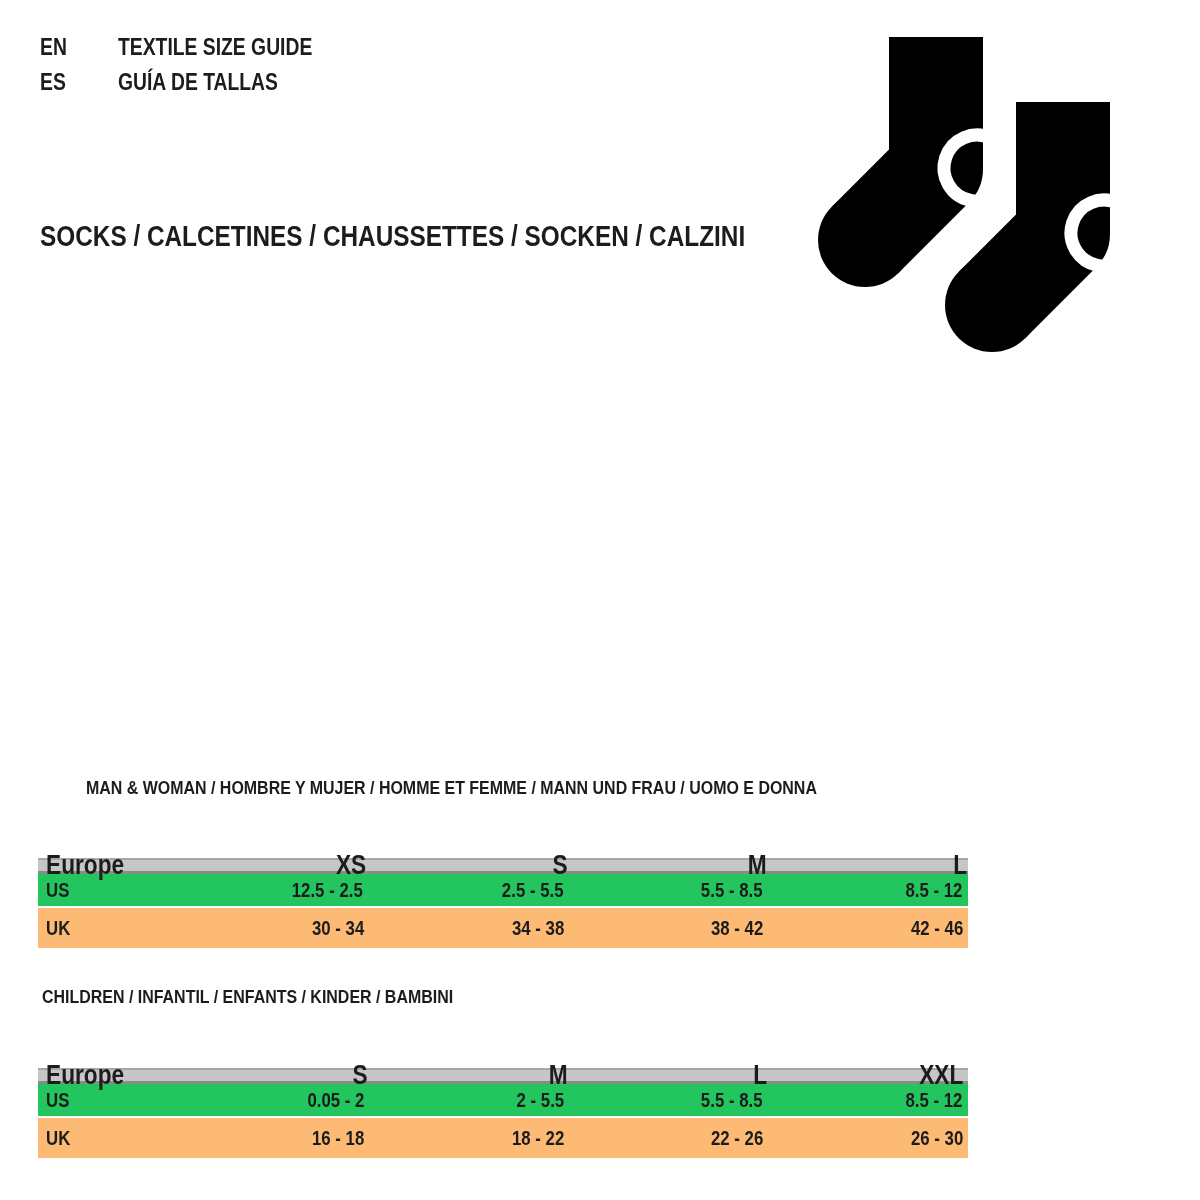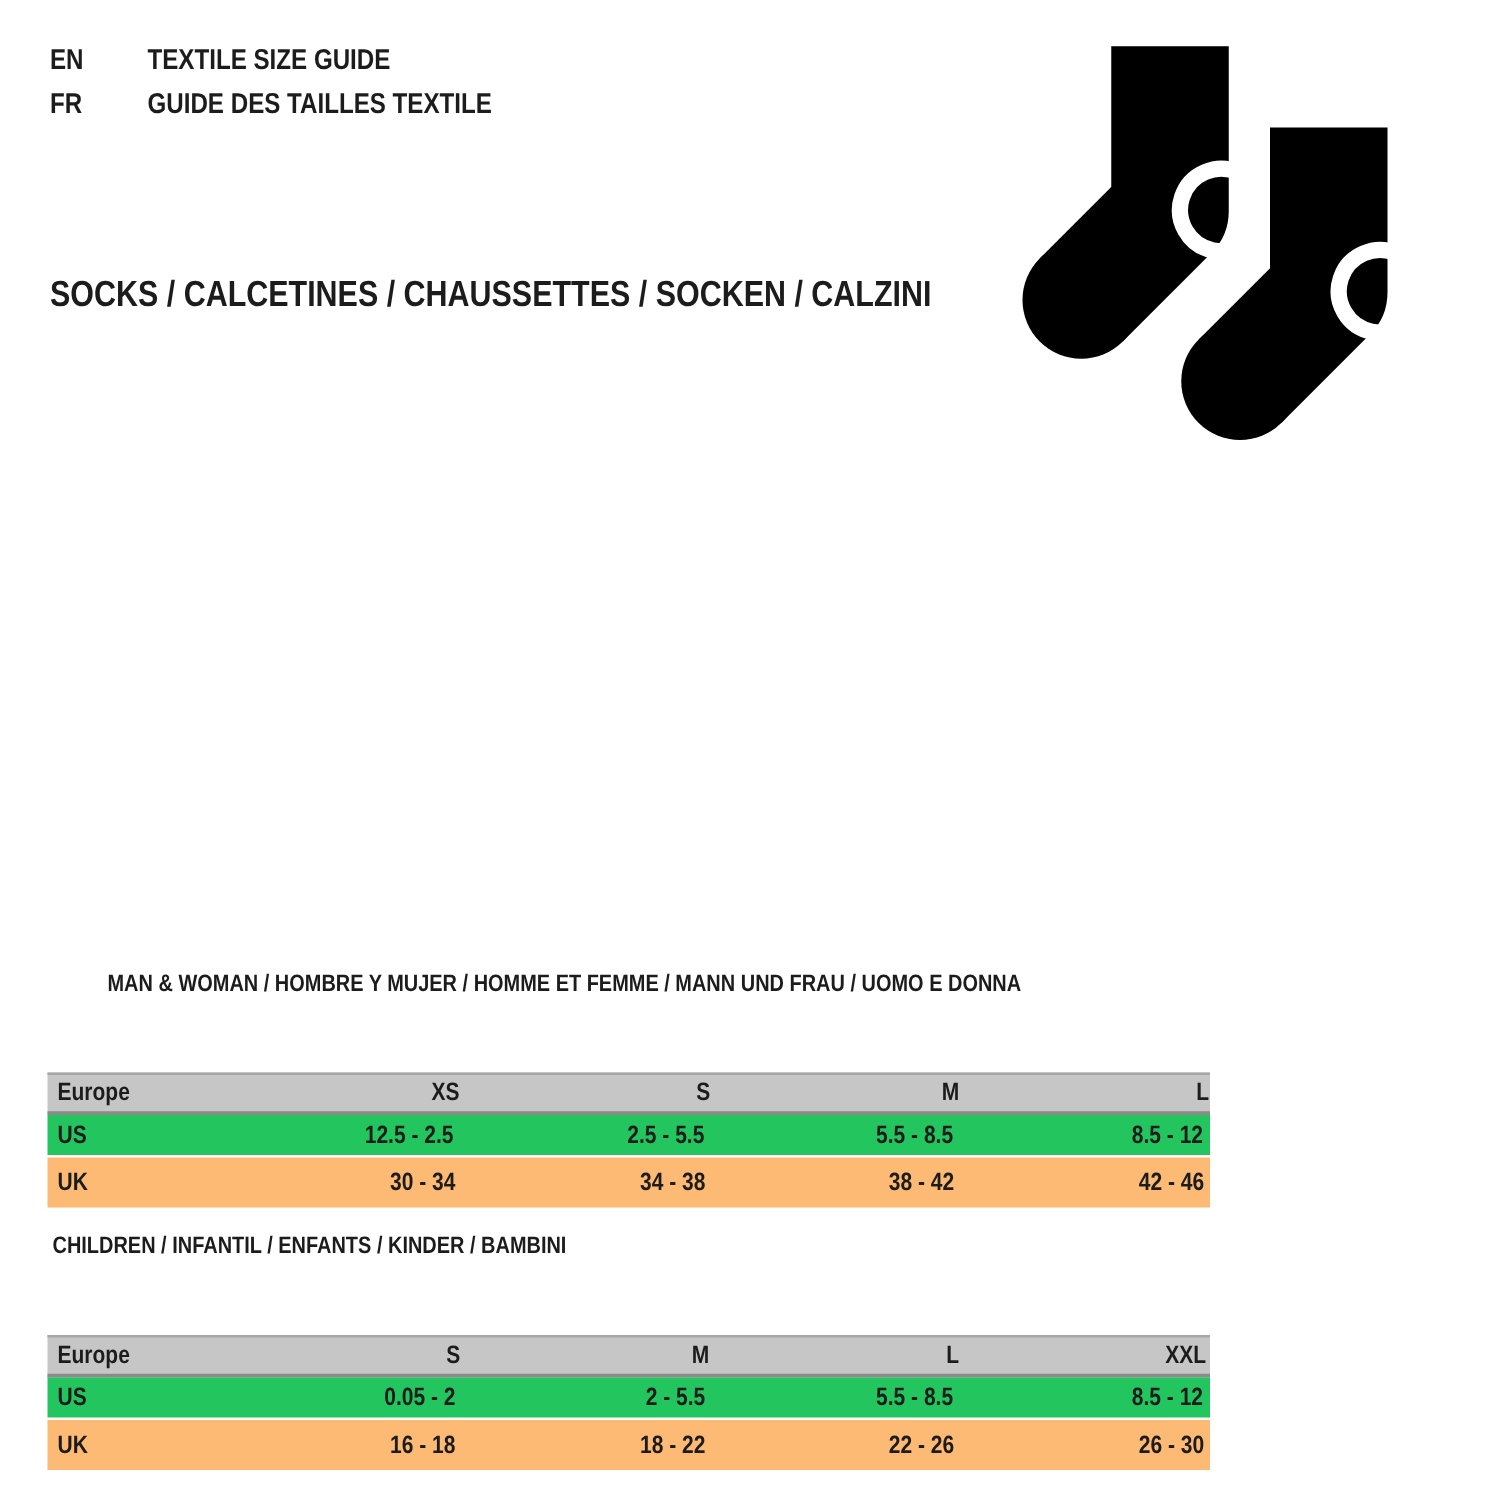--- a/index.html
+++ b/index.html
@@ -23,42 +23,42 @@
   
   .category-heading{ position:absolute; left:40px; top:220px; font-size:29px; }
 
   
   .icon-wrap{ position:absolute; left:810px; top:28px; width:320px; height:332px; }
 
   
   .tbl-title{ position:absolute; left:42px; font-size:19px; }
   .tbl{ position:absolute; left:38px; width:930px; }
   .tbl-header{
-    display:flex; height:34px; align-items:center;
+    display:flex; height:16px; align-items:center;
     background:#c6c6c6;
     border-top:2px solid #a6a6a6;
     border-bottom:3px solid #8a8a8a;
-    font-size:20px;
+    font-size:27px;
   }
   .tbl-row{ display:flex; height:32px; align-items:center; font-size:20px; background:#22c55e; }
   .tbl-row.alt{ background:#fdba74; height:40px; margin-top:2px; }
   .c0{ width:132px; padding-left:8px; text-align:left; }
   .c{ width:199.5px; text-align:right; }
 </style>
 </head>
 <body>
 
 <div class="lang-block">
   <div class="lang-row">
     <span class="lang-code"><span class="cond">EN</span></span>
     <span class="cond">TEXTILE SIZE GUIDE</span>
   </div>
   <div class="lang-row">
-    <span class="lang-code"><span class="cond">FR</span></span>
-    <span class="cond">GUIDE DES TAILLES TEXTILE</span>
+    <span class="lang-code"><span class="cond">ES</span></span>
+    <span class="cond">GUÍA DE TALLAS</span>
   </div>
 </div>
 
 <div class="category-heading">
   <span class="cond">SOCKS / CALCETINES / CHAUSSETTES / SOCKEN / CALZINI</span>
 </div>
 
 <div class="icon-wrap">
   <svg width="320" height="332" viewBox="810 28 320 332" xmlns="http://www.w3.org/2000/svg">
 

